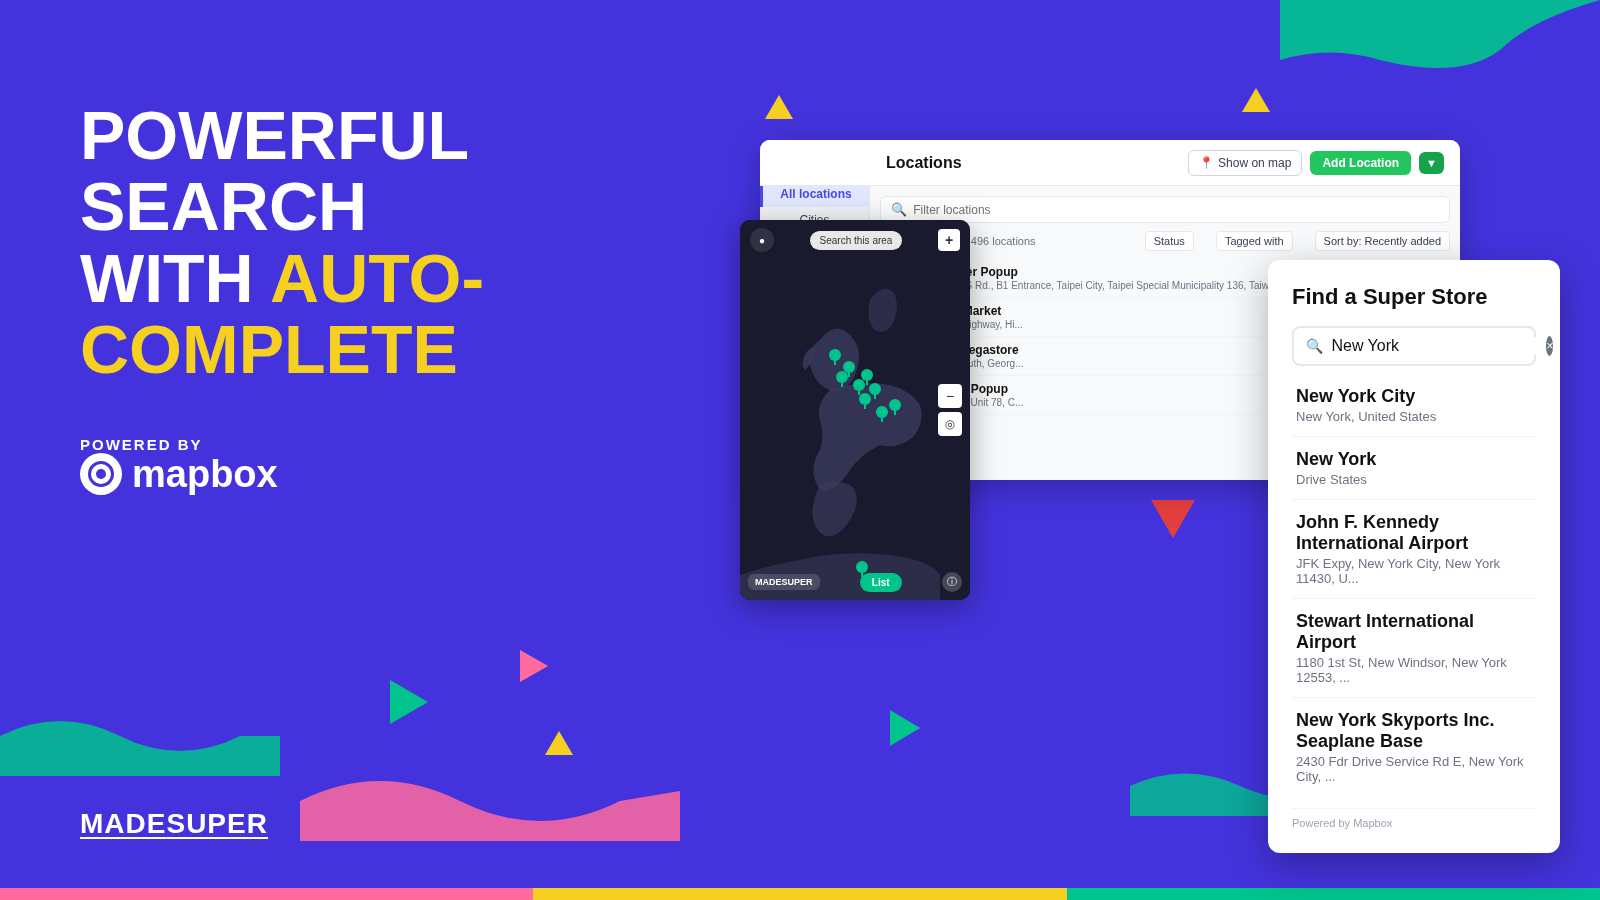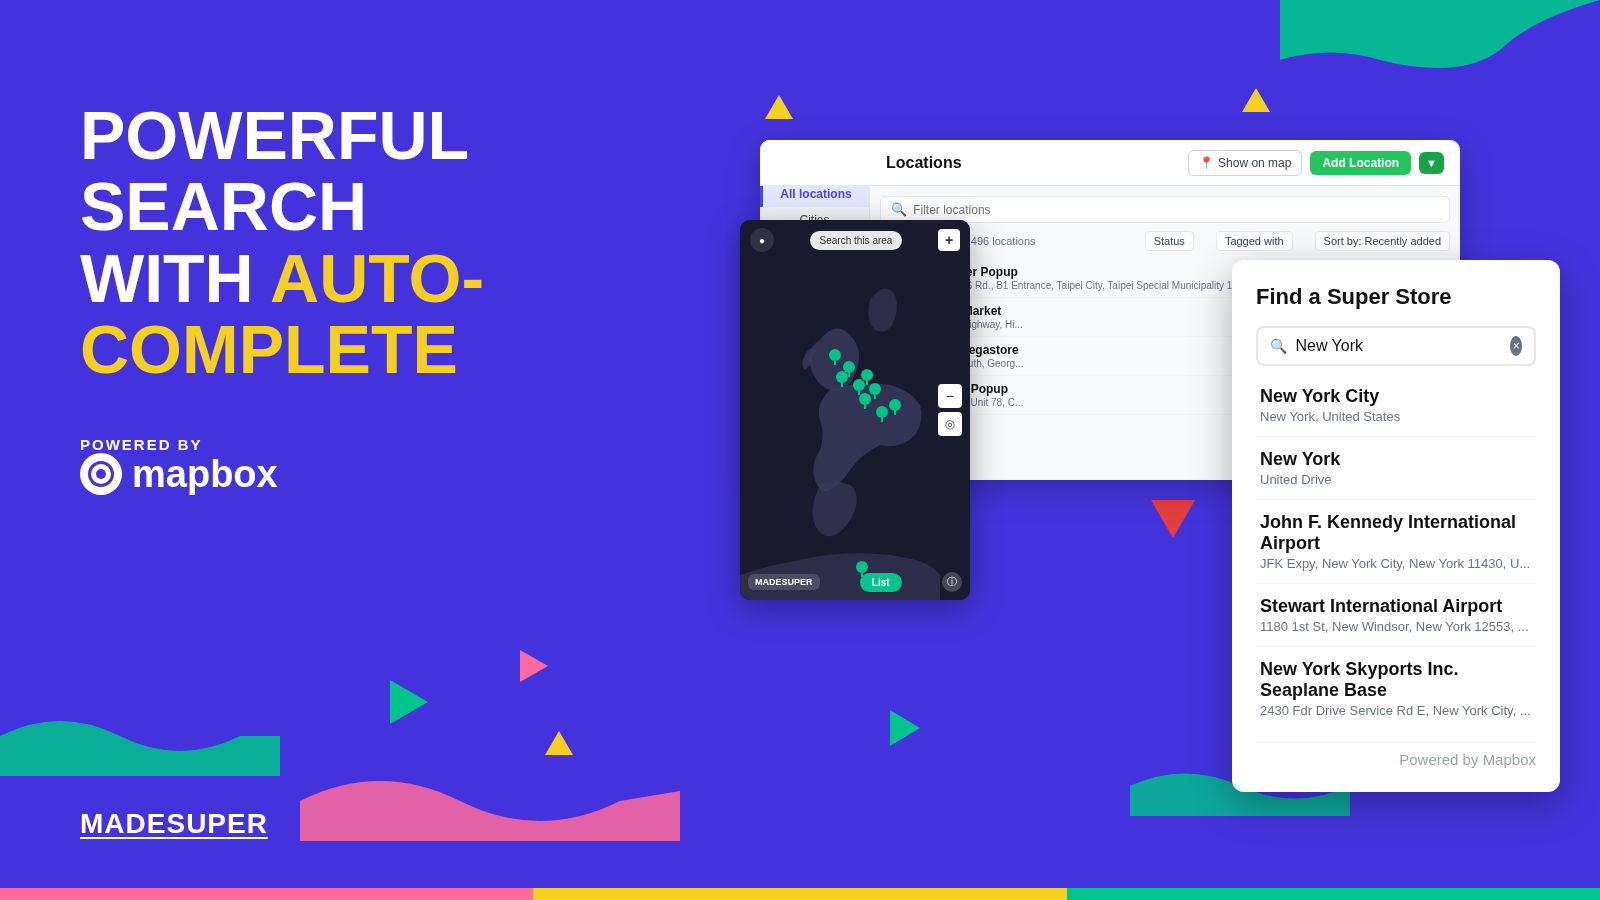--- a/index.html
+++ b/index.html
@@ -402,21 +402,21 @@
       justify-content: center;
       font-size: 10px;
       color: #fff;
     }
 
     
     .search-panel {
       position: absolute;
       top: 120px;
       right: 0;
-      width: 328px;
+      width: 292px;
       background: #fff;
       border-radius: 12px;
       box-shadow: 0 12px 40px rgba(0,0,0,0.3);
       padding: 24px;
       z-index: 3;
     }
     .search-panel-title {
       font-size: 22px;
       font-weight: 800;
       color: #111;
@@ -476,22 +476,22 @@
       font-size: 18px;
       font-weight: 600;
       color: #111;
       margin-bottom: 2px;
     }
     .result-secondary {
       font-size: 13px;
       color: #6b7280;
     }
     .powered-mapbox {
-      text-align: right;
-      font-size: 15px;
+      text-align: left;
+      font-size: 11px;
       color: #9ca3af;
       margin-top: 12px;
       padding-top: 8px;
       border-top: 1px solid #f3f4f6;
     }
 
     
     .tri-yellow-1 {
       position: absolute;
       top: 95px;
@@ -841,21 +841,21 @@
       <input class="search-input" type="text" value="New York" style="">
       <div class="search-clear">×</div>
     </div>
     <div class="result-list">
       <div class="result-item">
         <div class="result-primary">New York City</div>
         <div class="result-secondary">New York, United States</div>
       </div>
       <div class="result-item">
         <div class="result-primary">New York</div>
-        <div class="result-secondary">United Drive</div>
+        <div class="result-secondary">Drive States</div>
       </div>
       <div class="result-item">
         <div class="result-primary">John F. Kennedy International Airport</div>
         <div class="result-secondary">JFK Expy, New York City, New York 11430, U...</div>
       </div>
       <div class="result-item">
         <div class="result-primary">Stewart International Airport</div>
         <div class="result-secondary">1180 1st St, New Windsor, New York 12553, ...</div>
       </div>
       <div class="result-item">

